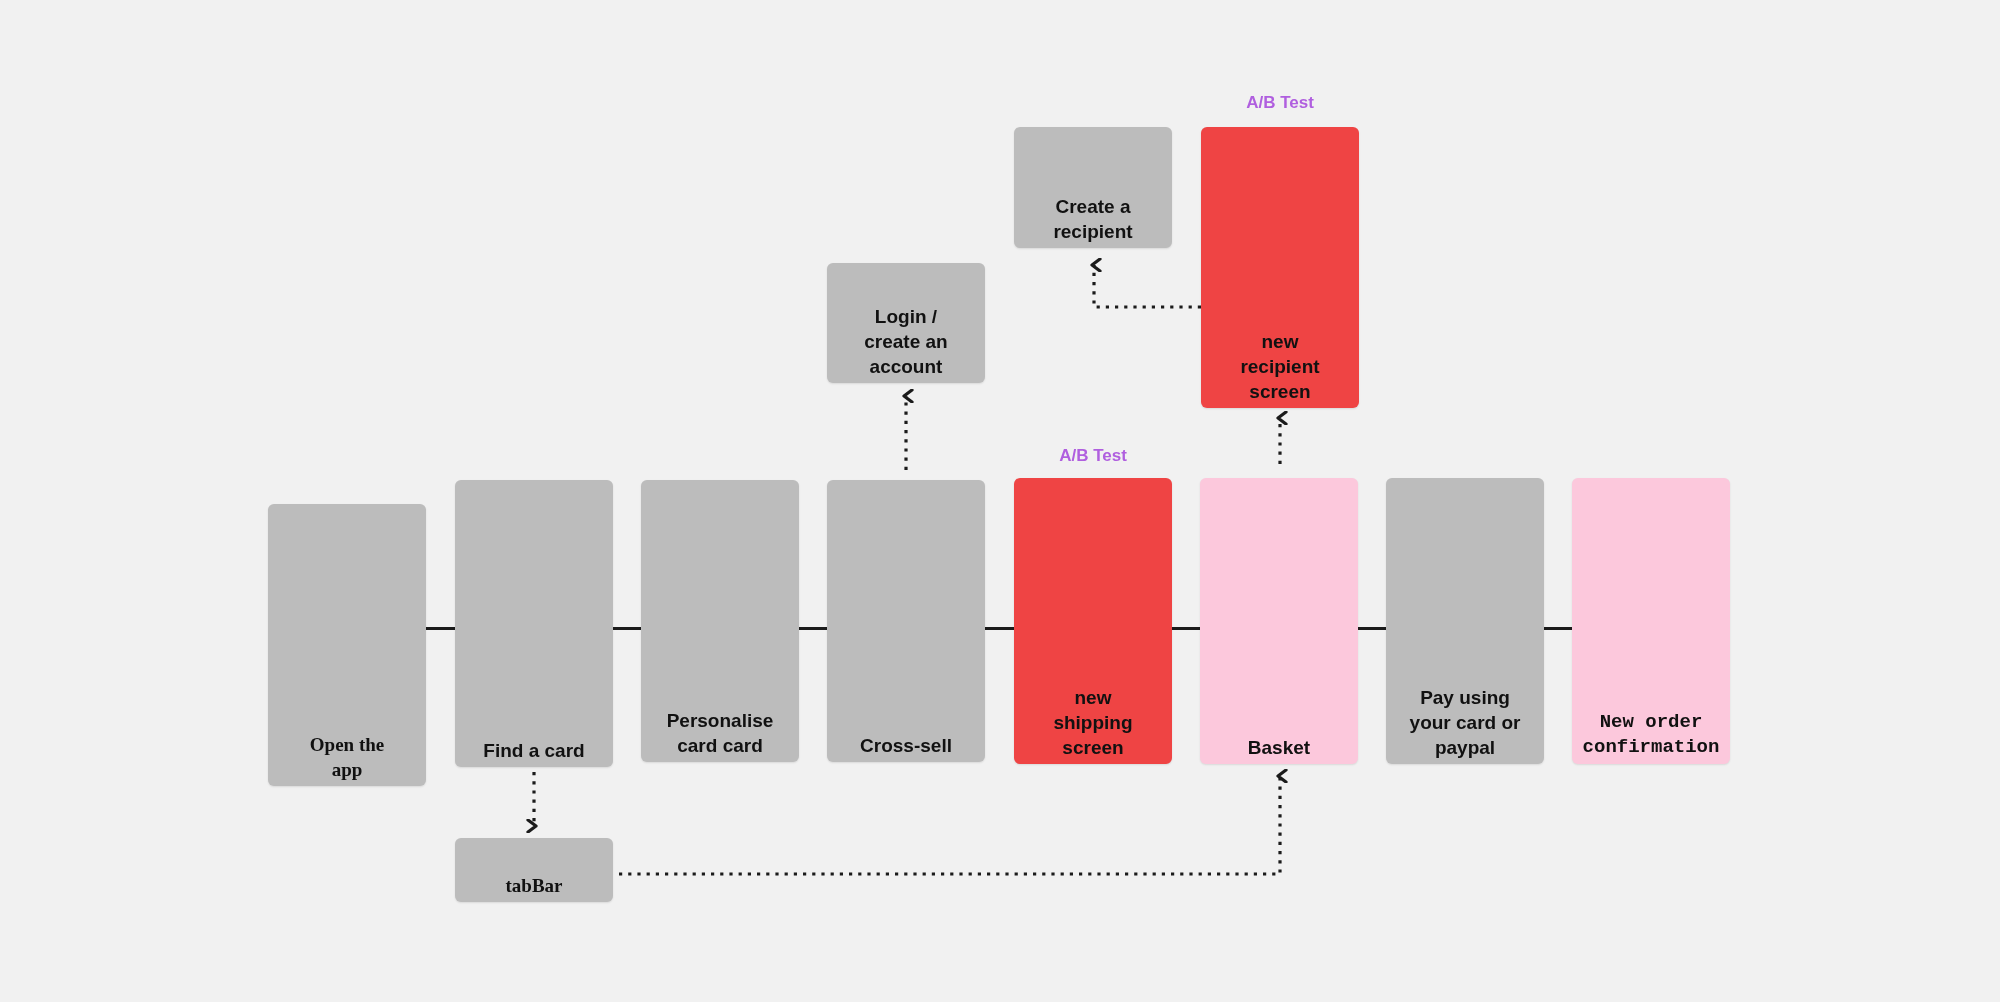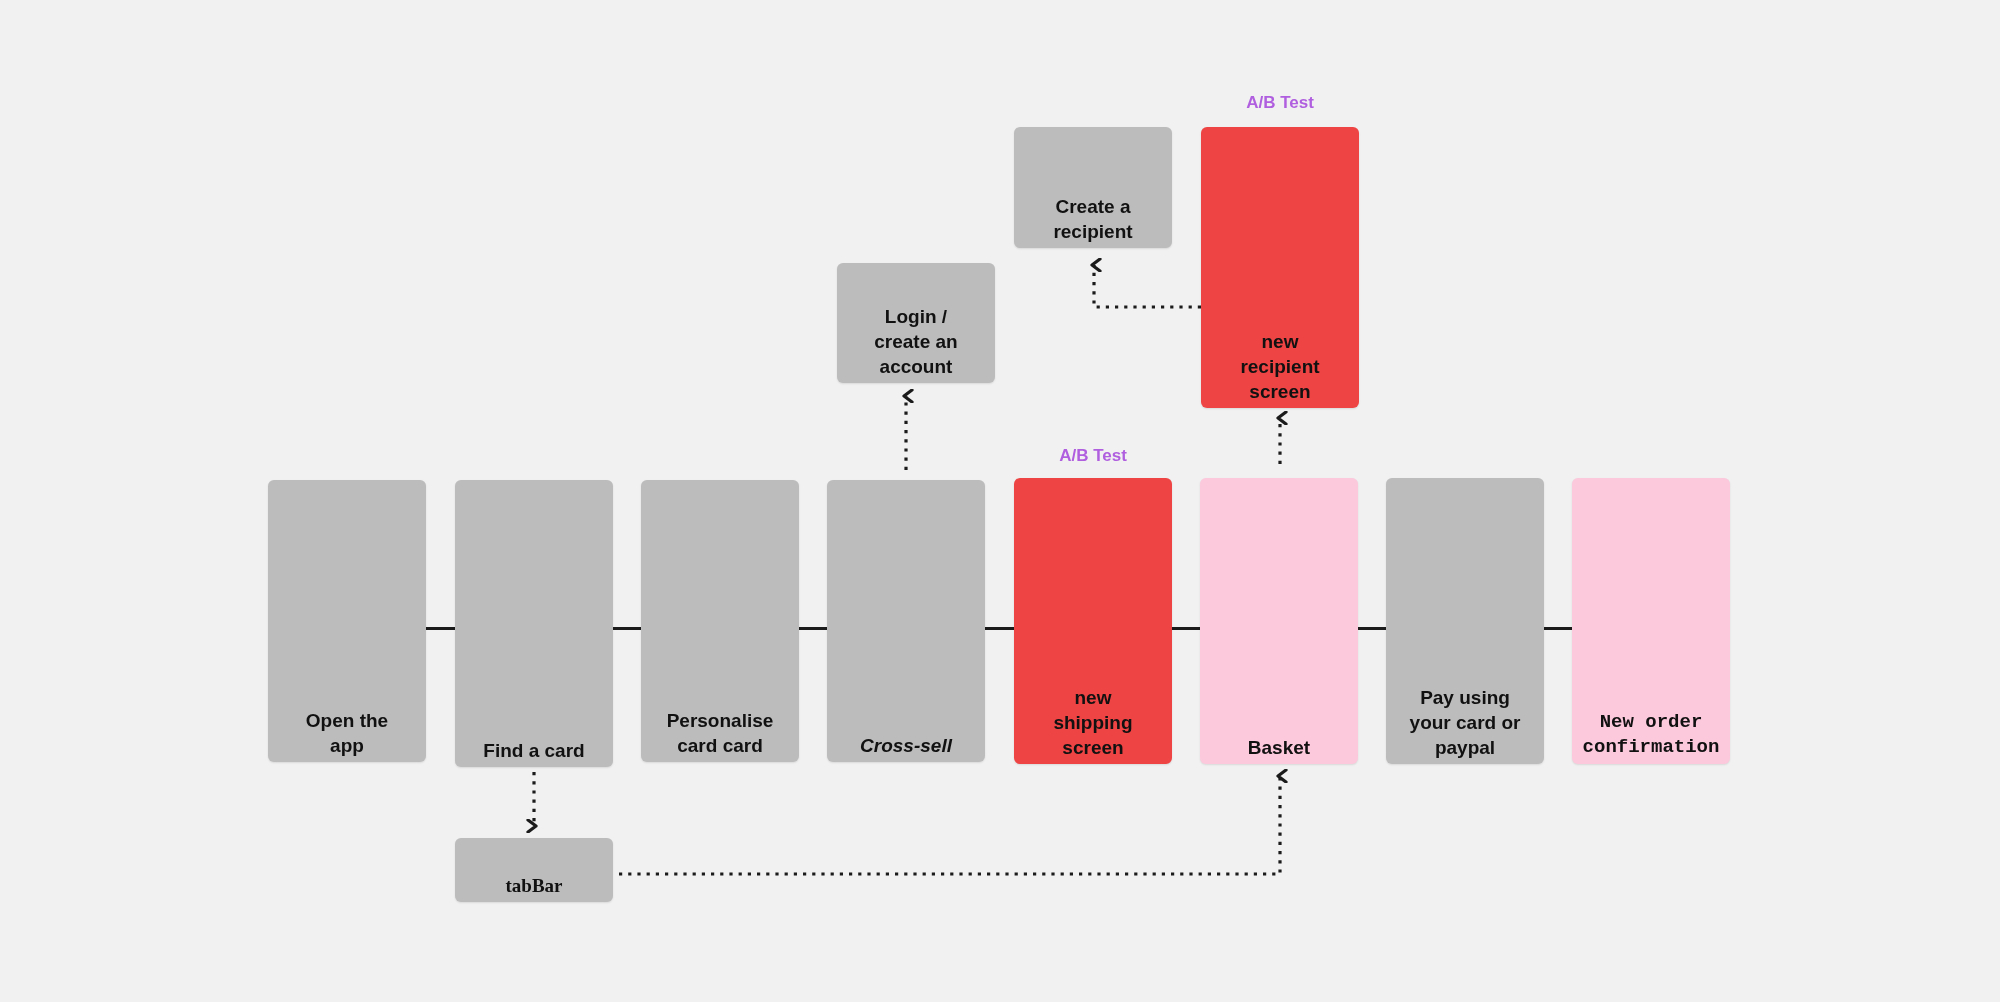--- a/index.html
+++ b/index.html
@@ -85,36 +85,36 @@
   <div class="ab-label" style="left:1014px; top:446px; width:158px;">A/B Test</div>
 
   <div id="nodes-layer">
       <div class="hconn" style="left: 426px; top: 627px; width: 29px; background: rgb(27, 27, 27);"></div>
       <div class="hconn" style="left: 613px; top: 627px; width: 28px; background: rgb(27, 27, 27);"></div>
       <div class="hconn" style="left: 799px; top: 627px; width: 28px; background: rgb(27, 27, 27);"></div>
       <div class="hconn" style="left: 985px; top: 627px; width: 29px; background: rgb(27, 27, 27);"></div>
       <div class="hconn" style="left: 1172px; top: 627px; width: 28px; background: rgb(27, 27, 27);"></div>
       <div class="hconn" style="left: 1358px; top: 627px; width: 28px; background: rgb(27, 27, 27);"></div>
       <div class="hconn" style="left: 1544px; top: 627px; width: 28px; background: rgb(27, 27, 27);"></div>
-      <div class="node grey" style="left: 268px; top: 480px; width: 158px; height: 282px;"><span>Open the
+      <div class="node grey" style="left: 268px; top: 504px; width: 158px; height: 282px; font-family: Liberation Serif, serif;"><span>Open the
 app</span></div>
       <div class="node grey" style="left: 455px; top: 480px; width: 158px; height: 287px;"><span>Find a card</span></div>
       <div class="node grey" style="left: 641px; top: 480px; width: 158px; height: 282px;"><span>Personalise
 card card</span></div>
-      <div class="node grey" style="left: 827px; top: 480px; width: 158px; height: 282px; font-style: italic;"><span>Cross-sell</span></div>
+      <div class="node grey" style="left: 827px; top: 480px; width: 158px; height: 282px;"><span>Cross-sell</span></div>
       <div class="node purple" style="left: 1014px; top: 478px; width: 158px; height: 286px;"><span>new
 shipping
 screen</span></div>
       <div class="node pink" style="left: 1200px; top: 478px; width: 158px; height: 286px;"><span>Basket</span></div>
       <div class="node grey" style="left: 1386px; top: 478px; width: 158px; height: 286px;"><span>Pay using
 your card or
 paypal</span></div>
       <div class="node pink" style="left: 1572px; top: 478px; width: 158px; height: 286px; font-family: Liberation Mono, monospace;"><span>New order
 confirmation</span></div>
-      <div class="node grey" style="left: 827px; top: 263px; width: 158px; height: 120px; margin-left: 10px;"><span>Login /
+      <div class="node grey" style="left: 827px; top: 263px; width: 158px; height: 120px;"><span>Login /
 create an
 account</span></div>
       <div class="node grey" style="left: 1014px; top: 127px; width: 158px; height: 121px;"><span>Create a
 recipient</span></div>
       <div class="node purple" style="left: 1201px; top: 127px; width: 158px; height: 281px;"><span>new
 recipient
 screen</span></div>
       <div class="node grey" style="left: 455px; top: 838px; width: 158px; height: 64px; font-family: Liberation Serif, serif;"><span>tabBar</span></div>
     </div>
 

